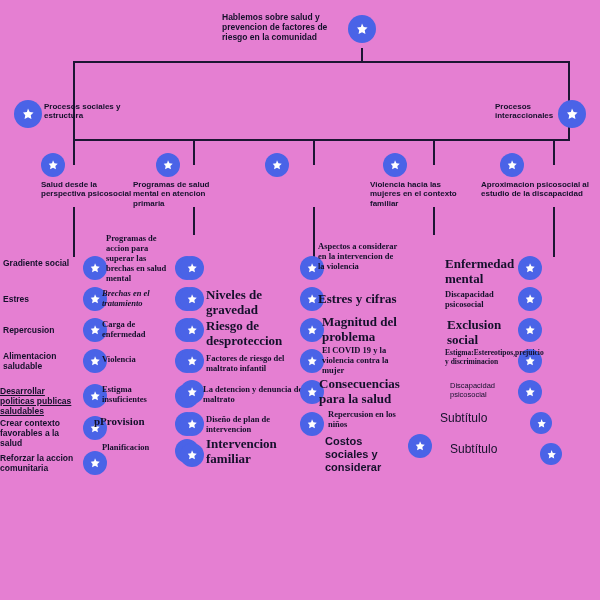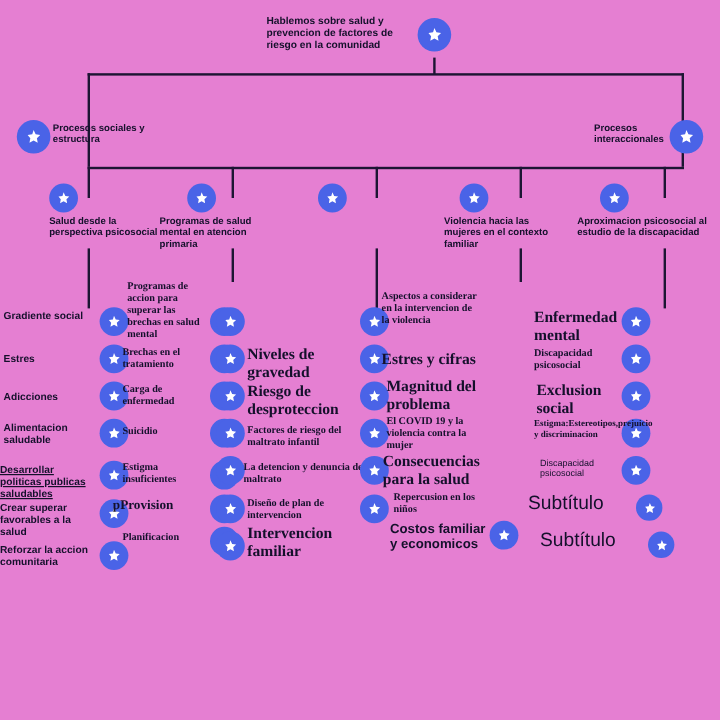--- a/index.html
+++ b/index.html
@@ -33,21 +33,21 @@
   .r{text-align:left;}
   .l{text-align:left;}
 
   .t-title{font-size:8.5px;}
   .t-lvl2{font-size:8px;}
   .t-lvl3{font-size:8px;}
   .t-xs{font-size:7.5px;}
   .t-s{font-size:8.5px;}
   .t-m{font-size:11px;}
   .t-l{font-size:13px;}
-  .t-xl{font-size:16px;}
+  .t-xl{font-size:12px;}
 </style>
 </head>
 <body>
 
 <div id="canvas">
 
   <div class="line vline" style="left:361px;top:44px;height:14px;"></div>
 
   <div class="line hline" style="left:73px;top:57px;width:497px;"></div>
   <div class="line vline" style="left:73px;top:57px;height:78px;"></div>
@@ -134,77 +134,77 @@
         <path fill="#ffffff" d="M12 2.4l2.9 6.1 6.6.9-4.8 4.6 1.2 6.6-5.9-3.2-5.9 3.2 1.2-6.6L3.5 9.4l6.6-.9z"></path>
       </svg>
     </div>
   <div class="txt sans t-s r" style="left:3px;top:290px;width:77px;">Estres</div>
 
   <div class="bullet" style="left:83px;top:314px;width:24px;height:24px;">
       <svg width="12" height="12" viewBox="0 0 24 24">
         <path fill="#ffffff" d="M12 2.4l2.9 6.1 6.6.9-4.8 4.6 1.2 6.6-5.9-3.2-5.9 3.2 1.2-6.6L3.5 9.4l6.6-.9z"></path>
       </svg>
     </div>
-  <div class="txt sans t-s r" style="left:3px;top:321px;width:77px;">Adicciones</div>
+  <div class="txt sans t-s r" style="left:3px;top:321px;width:77px;">Repercusion</div>
 
   <div class="bullet" style="left:83px;top:345px;width:24px;height:24px;">
       <svg width="12" height="12" viewBox="0 0 24 24">
         <path fill="#ffffff" d="M12 2.4l2.9 6.1 6.6.9-4.8 4.6 1.2 6.6-5.9-3.2-5.9 3.2 1.2-6.6L3.5 9.4l6.6-.9z"></path>
       </svg>
     </div>
   <div class="txt sans t-s r" style="left:3px;top:347px;width:77px;">Alimentacion saludable</div>
 
   <div class="bullet" style="left:83px;top:380px;width:24px;height:24px;">
       <svg width="12" height="12" viewBox="0 0 24 24">
         <path fill="#ffffff" d="M12 2.4l2.9 6.1 6.6.9-4.8 4.6 1.2 6.6-5.9-3.2-5.9 3.2 1.2-6.6L3.5 9.4l6.6-.9z"></path>
       </svg>
     </div>
   <div class="txt sans t-s r" style="left:0px;top:382px;width:80px;text-decoration:underline;">Desarrollar politicas publicas saludables</div>
 
   <div class="bullet" style="left:83px;top:412px;width:24px;height:24px;">
       <svg width="12" height="12" viewBox="0 0 24 24">
         <path fill="#ffffff" d="M12 2.4l2.9 6.1 6.6.9-4.8 4.6 1.2 6.6-5.9-3.2-5.9 3.2 1.2-6.6L3.5 9.4l6.6-.9z"></path>
       </svg>
     </div>
-  <div class="txt sans t-s r" style="left:0px;top:414px;width:80px;">Crear superar favorables a la salud</div>
+  <div class="txt sans t-s r" style="left:0px;top:414px;width:80px;">Crear contexto favorables a la salud</div>
 
   <div class="bullet" style="left:83px;top:447px;width:24px;height:24px;">
       <svg width="12" height="12" viewBox="0 0 24 24">
         <path fill="#ffffff" d="M12 2.4l2.9 6.1 6.6.9-4.8 4.6 1.2 6.6-5.9-3.2-5.9 3.2 1.2-6.6L3.5 9.4l6.6-.9z"></path>
       </svg>
     </div>
   <div class="txt sans t-s r" style="left:0px;top:449px;width:80px;">Reforzar la accion comunitaria</div>
 
   <div class="bullet" style="left:175px;top:252px;width:24px;height:24px;">
       <svg width="12" height="12" viewBox="0 0 24 24">
         <path fill="#ffffff" d="M12 2.4l2.9 6.1 6.6.9-4.8 4.6 1.2 6.6-5.9-3.2-5.9 3.2 1.2-6.6L3.5 9.4l6.6-.9z"></path>
       </svg>
     </div>
   <div class="txt serif t-s l" style="left:106px;top:229px;width:68px;">Programas de accion para superar las brechas en salud mental</div>
 
   <div class="bullet" style="left:175px;top:283px;width:24px;height:24px;">
       <svg width="12" height="12" viewBox="0 0 24 24">
         <path fill="#ffffff" d="M12 2.4l2.9 6.1 6.6.9-4.8 4.6 1.2 6.6-5.9-3.2-5.9 3.2 1.2-6.6L3.5 9.4l6.6-.9z"></path>
       </svg>
     </div>
-  <div class="txt serif t-s r" style="left:102px;top:284px;width:70px;">Brechas en el tratamiento</div>
+  <div class="txt serif t-s r" style="left:102px;top:284px;width:70px;font-style:italic;">Brechas en el tratamiento</div>
 
   <div class="bullet" style="left:175px;top:314px;width:24px;height:24px;">
       <svg width="12" height="12" viewBox="0 0 24 24">
         <path fill="#ffffff" d="M12 2.4l2.9 6.1 6.6.9-4.8 4.6 1.2 6.6-5.9-3.2-5.9 3.2 1.2-6.6L3.5 9.4l6.6-.9z"></path>
       </svg>
     </div>
   <div class="txt serif t-s r" style="left:102px;top:315px;width:70px;">Carga de enfermedad</div>
 
   <div class="bullet" style="left:175px;top:345px;width:24px;height:24px;">
       <svg width="12" height="12" viewBox="0 0 24 24">
         <path fill="#ffffff" d="M12 2.4l2.9 6.1 6.6.9-4.8 4.6 1.2 6.6-5.9-3.2-5.9 3.2 1.2-6.6L3.5 9.4l6.6-.9z"></path>
       </svg>
     </div>
-  <div class="txt serif t-s r" style="left:102px;top:350px;width:70px;">Suicidio</div>
+  <div class="txt serif t-s r" style="left:102px;top:350px;width:70px;">Violencia</div>
 
   <div class="bullet" style="left:175px;top:380px;width:24px;height:24px;">
       <svg width="12" height="12" viewBox="0 0 24 24">
         <path fill="#ffffff" d="M12 2.4l2.9 6.1 6.6.9-4.8 4.6 1.2 6.6-5.9-3.2-5.9 3.2 1.2-6.6L3.5 9.4l6.6-.9z"></path>
       </svg>
     </div>
   <div class="txt serif t-s r" style="left:102px;top:380px;width:70px;">Estigma insuficientes</div>
 
   <div class="bullet" style="left:175px;top:408px;width:24px;height:24px;">
       <svg width="12" height="12" viewBox="0 0 24 24">
@@ -308,21 +308,21 @@
         <path fill="#ffffff" d="M12 2.4l2.9 6.1 6.6.9-4.8 4.6 1.2 6.6-5.9-3.2-5.9 3.2 1.2-6.6L3.5 9.4l6.6-.9z"></path>
       </svg>
     </div>
   <div class="txt serif t-s l" style="left:328px;top:405px;width:80px;">Repercusion en los niños</div>
 
   <div class="bullet" style="left:408px;top:430px;width:24px;height:24px;">
       <svg width="12" height="12" viewBox="0 0 24 24">
         <path fill="#ffffff" d="M12 2.4l2.9 6.1 6.6.9-4.8 4.6 1.2 6.6-5.9-3.2-5.9 3.2 1.2-6.6L3.5 9.4l6.6-.9z"></path>
       </svg>
     </div>
-  <div class="txt sans t-m l" style="left:325px;top:431px;width:82px;">Costos familiar y economicos</div>
+  <div class="txt sans t-m l" style="left:325px;top:431px;width:82px;">Costos sociales y considerar</div>
 
   <div class="bullet" style="left:518px;top:252px;width:24px;height:24px;">
       <svg width="12" height="12" viewBox="0 0 24 24">
         <path fill="#ffffff" d="M12 2.4l2.9 6.1 6.6.9-4.8 4.6 1.2 6.6-5.9-3.2-5.9 3.2 1.2-6.6L3.5 9.4l6.6-.9z"></path>
       </svg>
     </div>
   <div class="txt serif t-l l" style="left:445px;top:252px;width:72px;">Enfermedad mental</div>
 
   <div class="bullet" style="left:518px;top:283px;width:24px;height:24px;">
       <svg width="12" height="12" viewBox="0 0 24 24">

